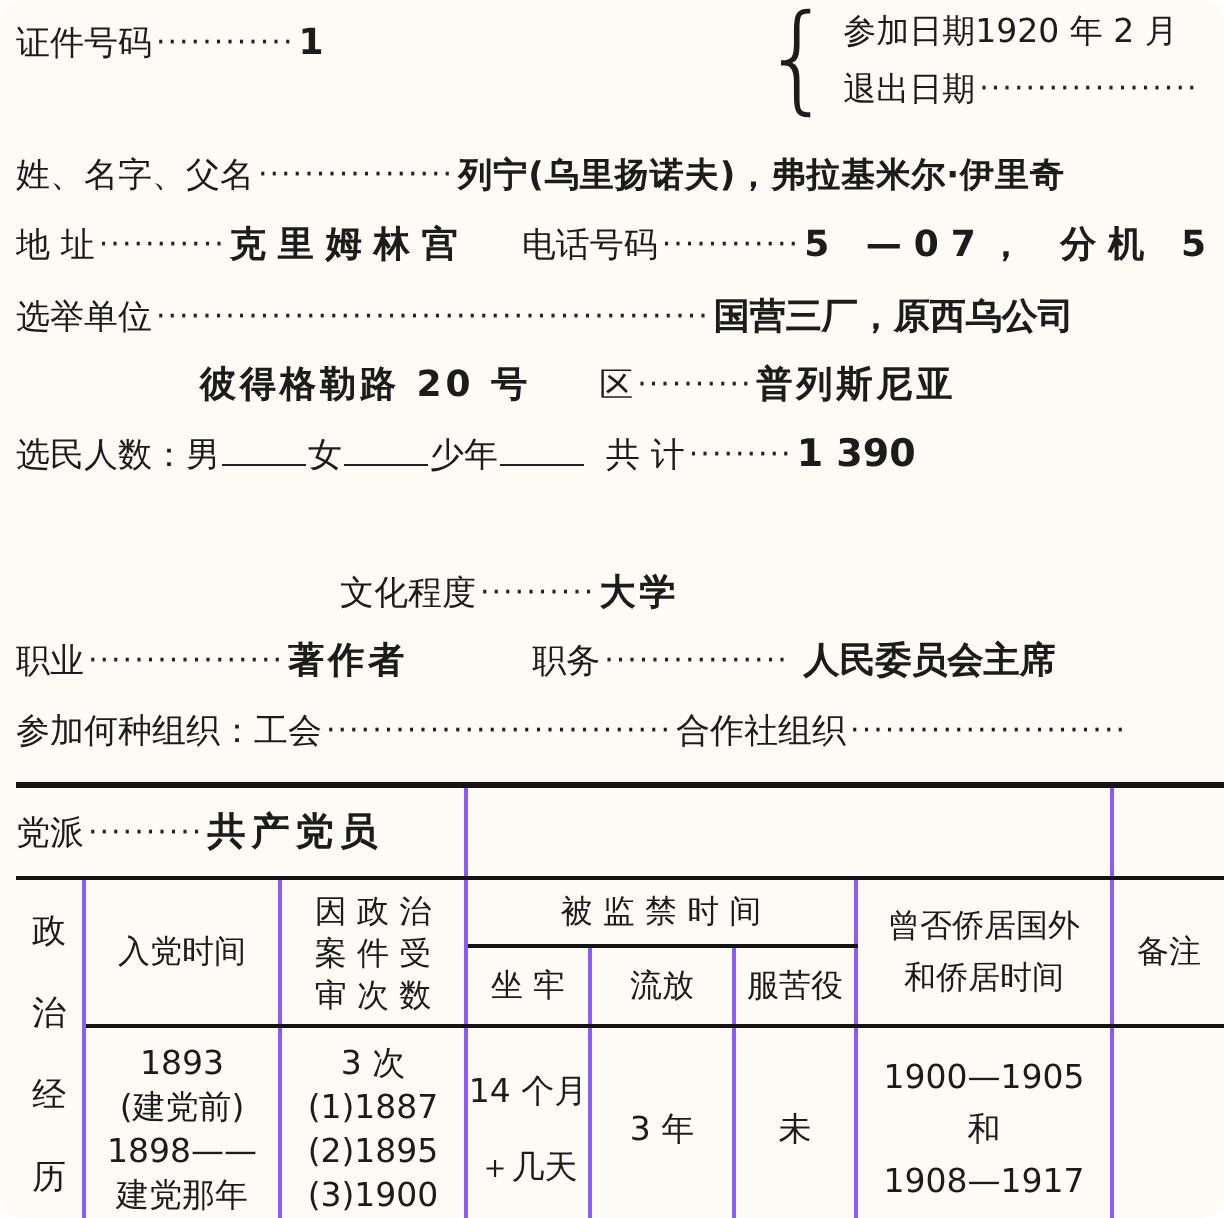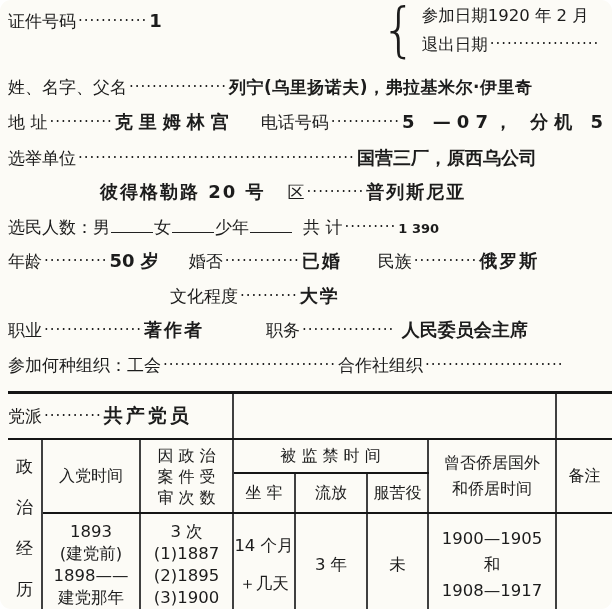--- a/index.html
+++ b/index.html
@@ -23,42 +23,42 @@
   .dlines{font-size:16.5px;line-height:28px;}
   
   #r-cert{left:8px;top:10px;}
   #r-name{left:8px;top:76px;}
   #r-name .val{font-size:17px;letter-spacing:0.5px;}
   #r-addr{left:8px;top:111px;}
   #r-addr .val{letter-spacing:6px;}
   #g-phone{margin-left:26px;letter-spacing:0;}
   #r-unit{left:8px;top:147px;}
   #r-street{left:100px;top:181px;}
-  #g-district{margin-left:22px;}
+  #g-district{margin-left:34px;}
   #r-voters{left:8px;top:216px;}
   #g-total{margin-left:10px;}
-  #r-voters .val{font-size:13px;}
+  #r-voters .val{font-size:19px;}
   #r-age{left:8px;top:250px;}
   #g-marital{margin-left:30px;}
   #g-ethnic{margin-left:36px;}
   #r-edu{left:170px;top:285px;}
   #r-job{left:8px;top:319px;}
   #g-duty{margin-left:62px;}
   #r-org{left:8px;top:354px;}
   
   table.hist{
     position:absolute;left:8px;top:391px;width:604px;
     border-collapse:collapse;table-layout:fixed;
     font-size:16px;text-align:center;color:#1c1c1c;
   }
   table.hist td{padding:0;vertical-align:middle;overflow:hidden;}
   tr.party td{border-top:3px solid #151515;border-bottom:2.5px solid #151515;height:44px;}
   td.party-main{text-align:left;font-size:17px;white-space:nowrap;padding-left:2px;}
   td.party-main .val{font-size:19px;letter-spacing:3px;}
-  .vr{border-right:2px solid #404040;}
+  .vr{border-right:2px solid #8b5cf6;}
   tr.h1 td{height:32px;}
   tr.h2 td{height:38px;}
   .hb{border-bottom:2.5px solid #151515;}
   .subline{border-bottom:2px solid #151515;margin-top:16px;}
   .ml{white-space:pre-line;}
   td.side{font-size:17px;line-height:41px;white-space:pre-line;vertical-align:middle;}
   td.trials-h{line-height:21px;}
   td.abroad-h{line-height:26px;}
   tr.data td{height:102px;font-size:16.5px;}
   td.c-join{line-height:22px;}
@@ -96,23 +96,20 @@
   </div>
 
   <div class="row" id="r-street">
     <span class="val sp2">彼得格勒路 20 号</span><span id="g-district"><span>区</span><span class="dots">··········</span><span class="val sp2">普列斯尼亚</span></span>
   </div>
 
   <div class="row" id="r-voters">
     <span>选民人数：</span><span>男</span><span class="blank"></span><span>女</span><span class="blank"></span><span>少年</span><span class="blank"></span><span id="g-total"><span>共  计</span><span class="dots">·········</span><span class="val">1 390</span></span>
   </div>
 
-  <div class="row" id="r-age">
-    <span>年龄</span><span class="dots">···········</span><span class="val">50 岁</span><span id="g-marital"><span>婚否</span><span class="dots">·············</span><span class="val sp2">已婚</span></span><span id="g-ethnic"><span>民族</span><span class="dots">···········</span><span class="val sp2">俄罗斯</span></span>
-  </div>
 
   <div class="row" id="r-edu">
     <span>文化程度</span><span class="dots">··········</span><span class="val sp2">大学</span>
   </div>
 
   <div class="row" id="r-job">
     <span>职业</span><span class="dots">·················</span><span class="val sp2">著作者</span><span id="g-duty"><span>职务</span><span class="dots">················</span> <span class="val">人民委员会主席</span></span>
   </div>
 
   <div class="row" id="r-org">

